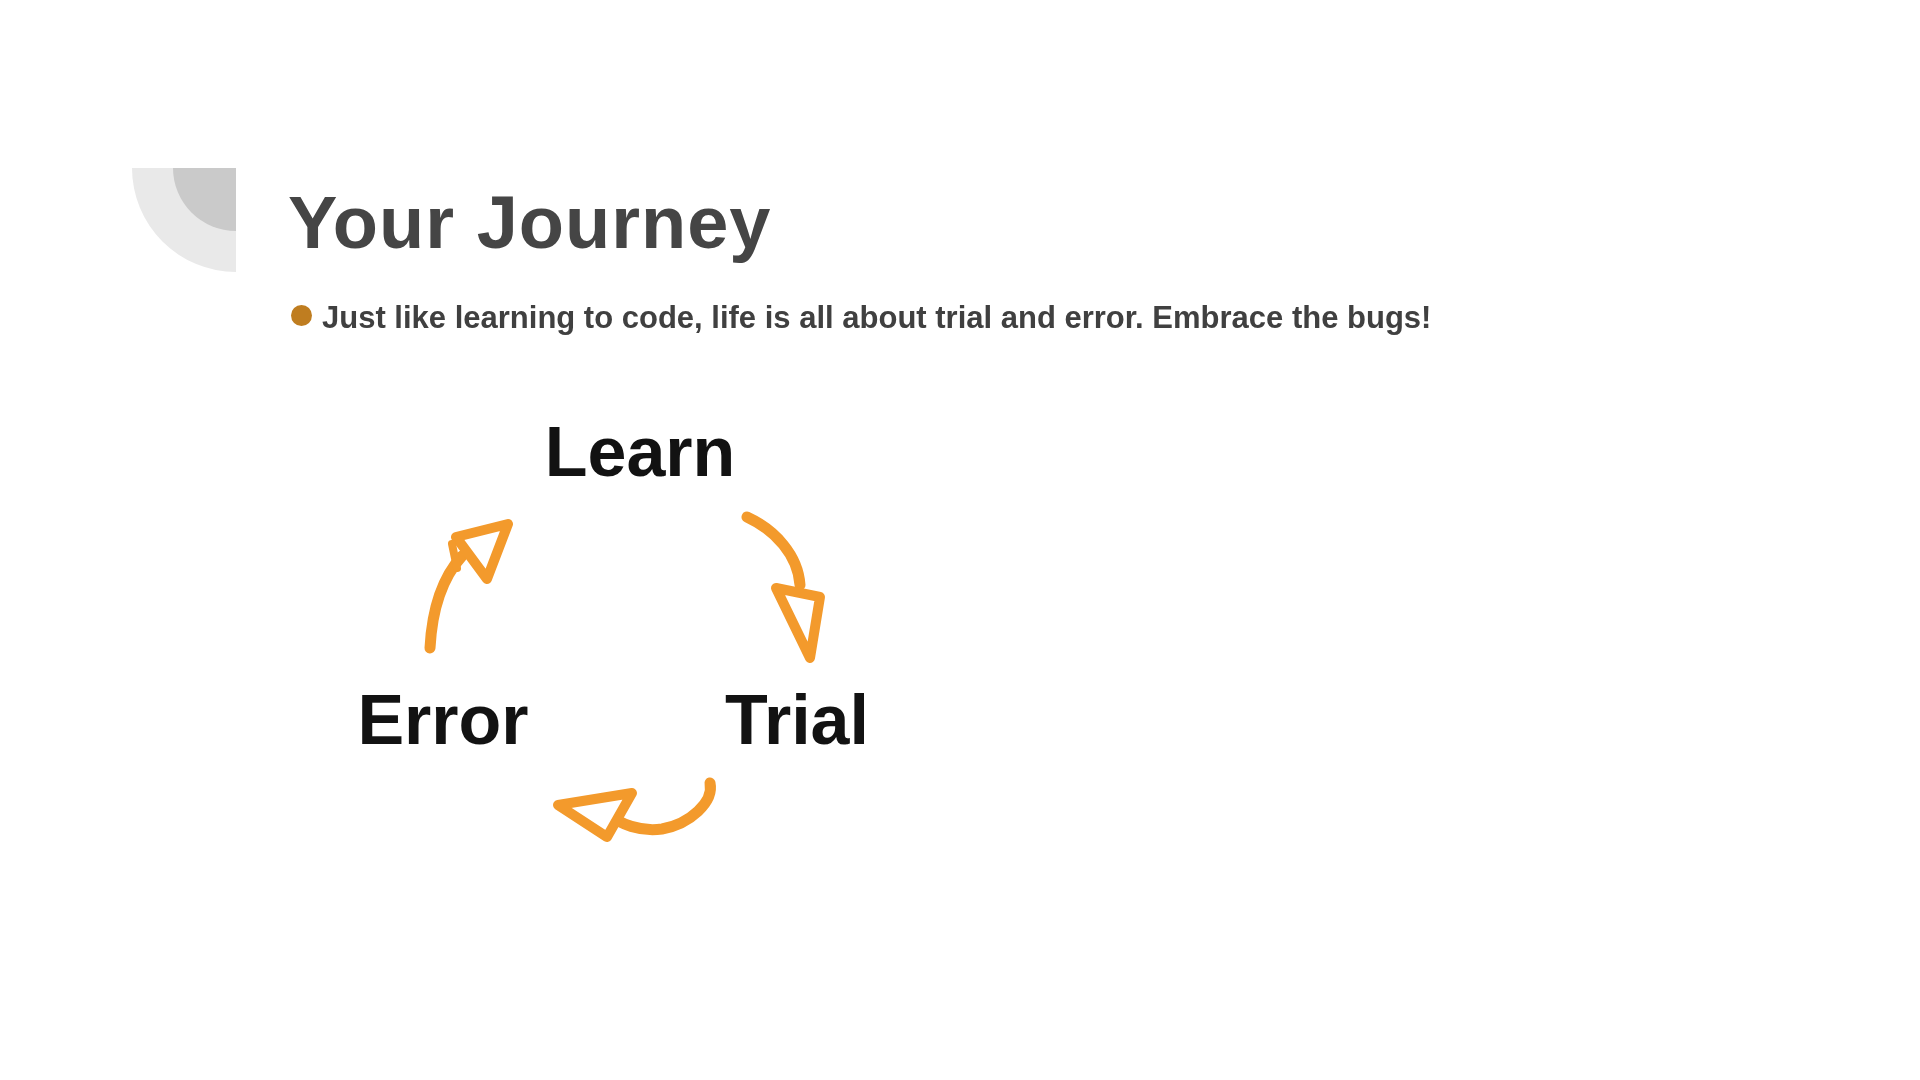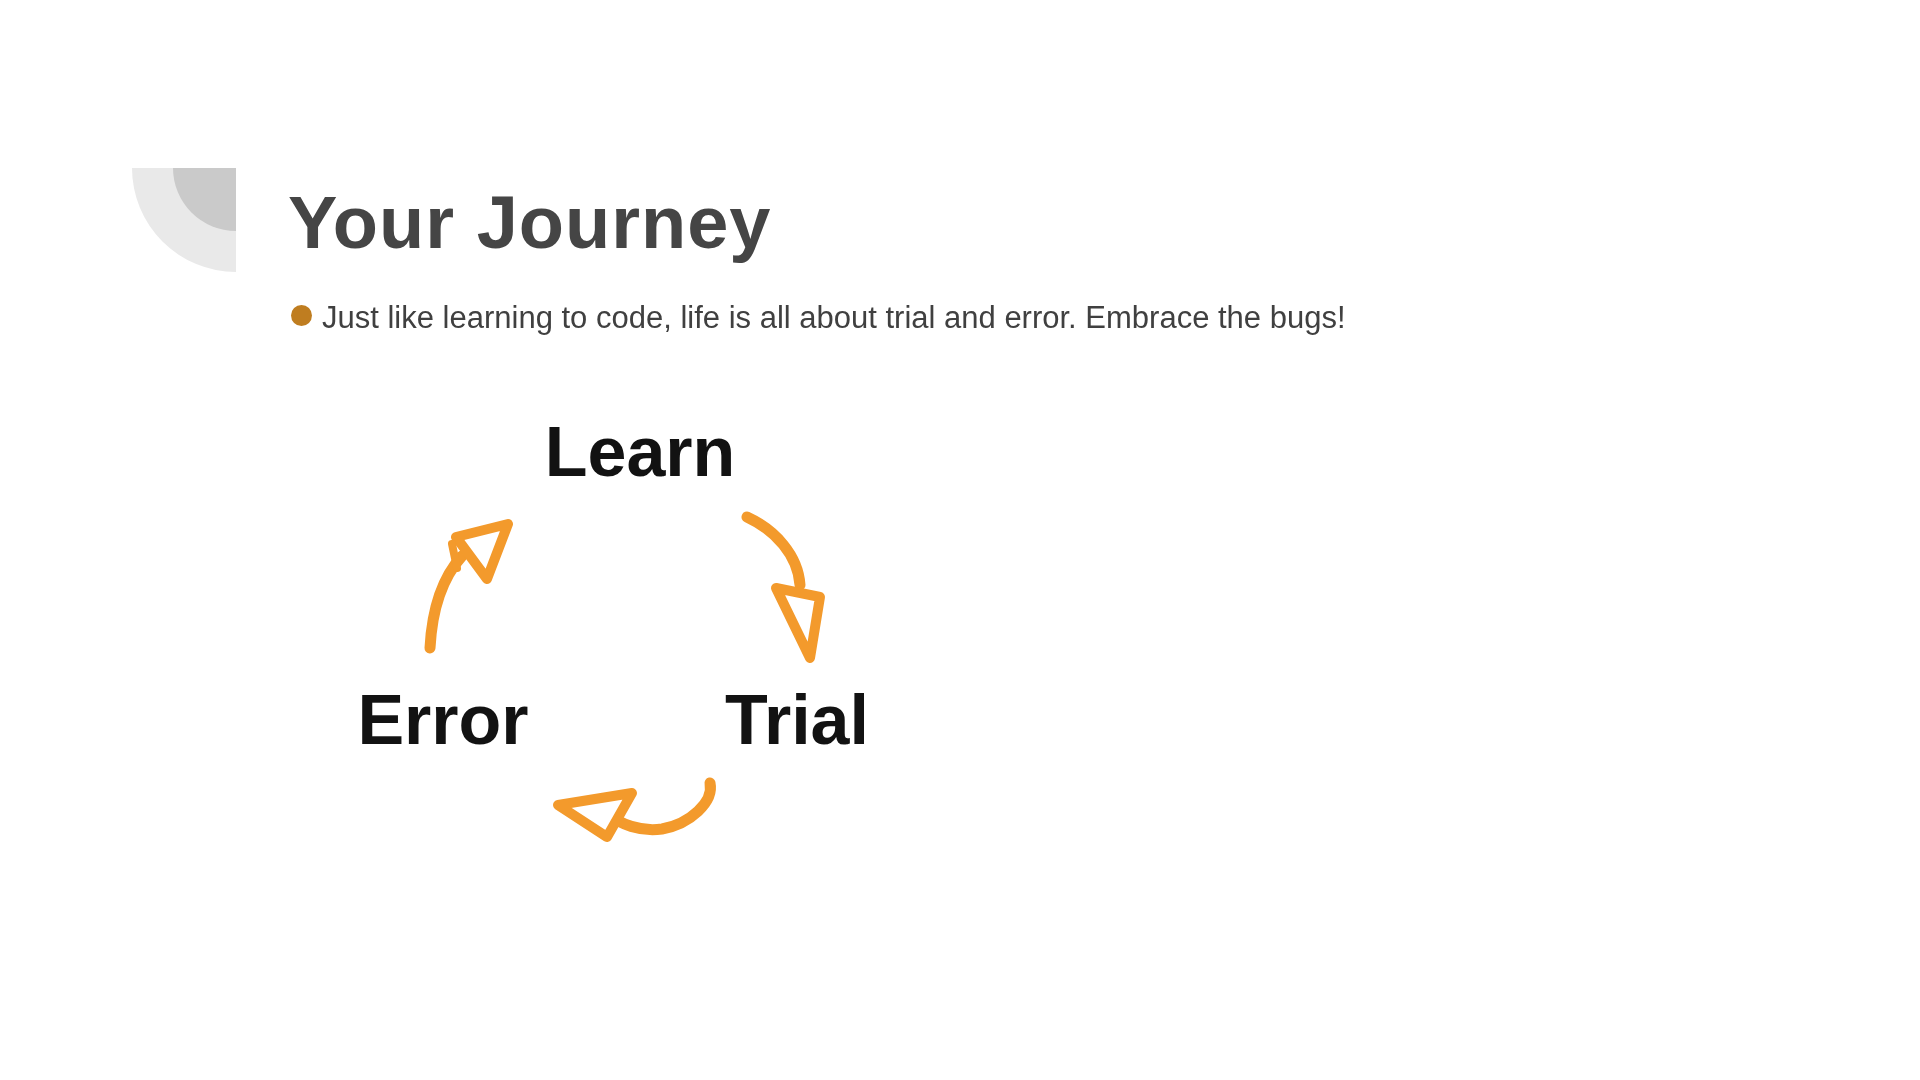--- a/index.html
+++ b/index.html
@@ -69,20 +69,21 @@
     height: 21px;
     margin-top: 5px;
     border-radius: 50%;
     background: #bf7d20;
     flex: 0 0 auto;
   }
   .bullet-text {
     font-size: 31px;
     line-height: 36px;
     color: #404040;
+    font-weight: bold;
   }
 
   .cycle {
     position: absolute;
     left: 340px;
     top: 400px;
   }
   .cycle text {
     font-family: "Liberation Sans", sans-serif;
     font-size: 70px;

